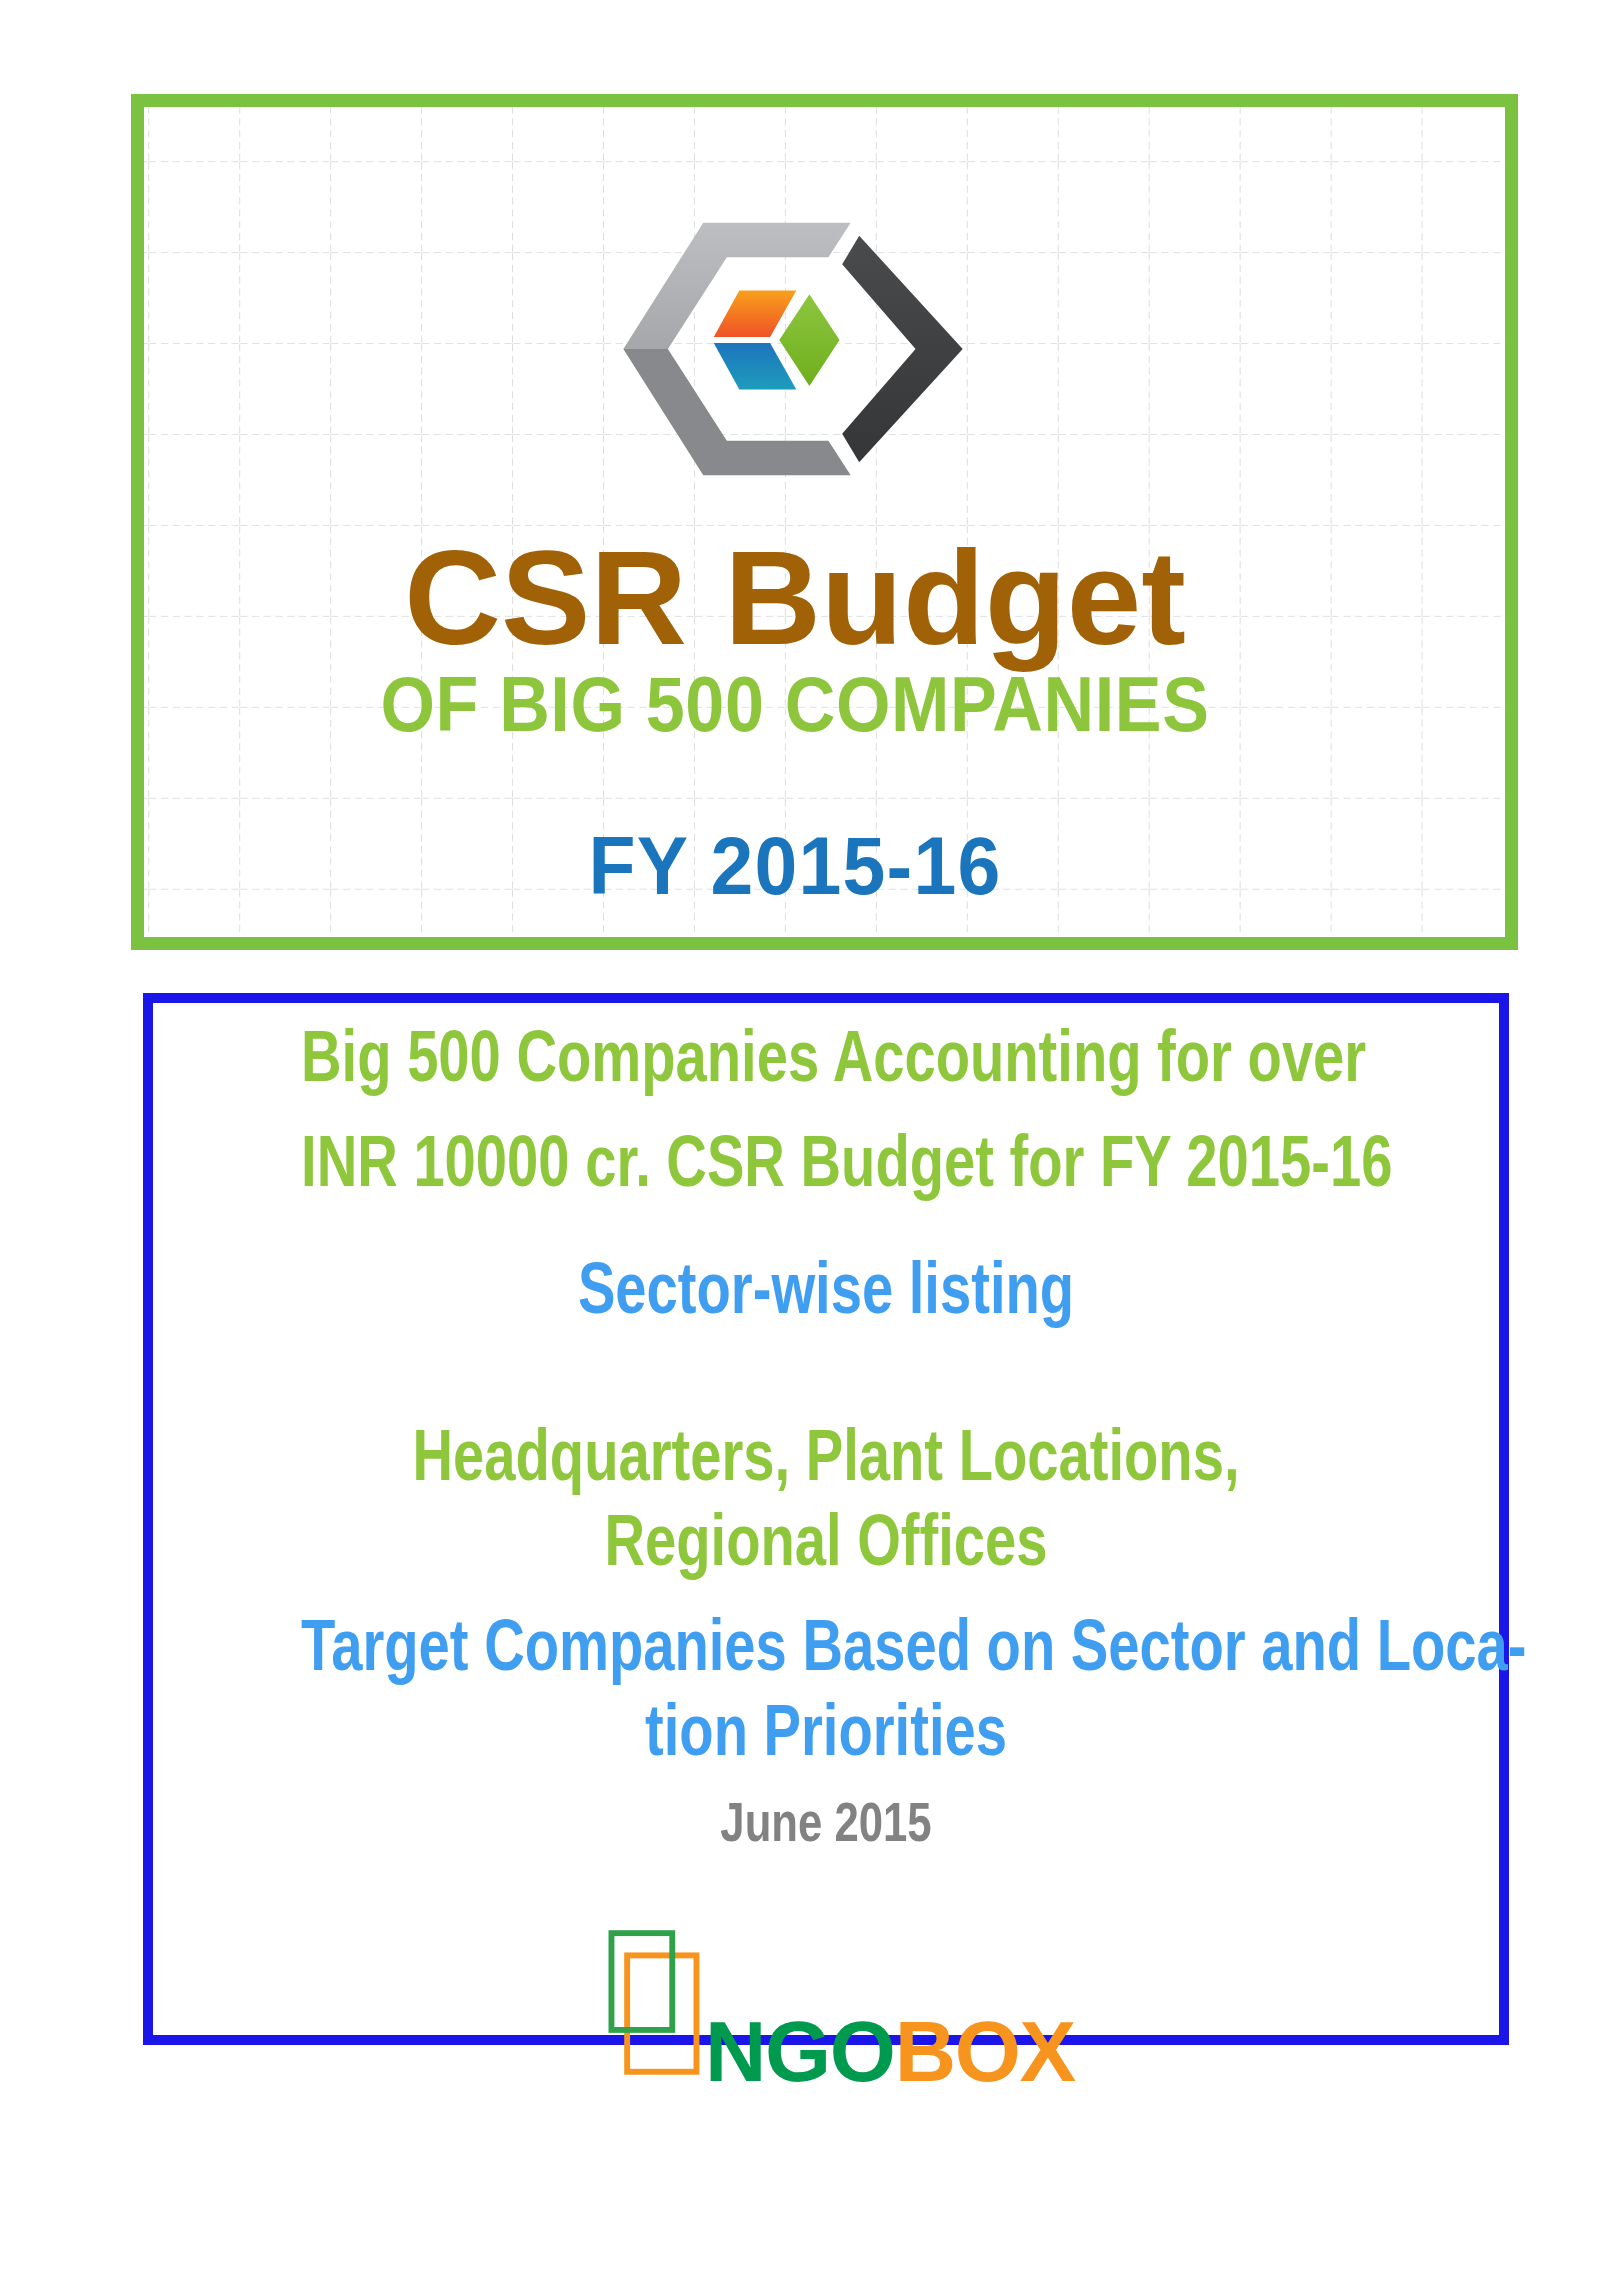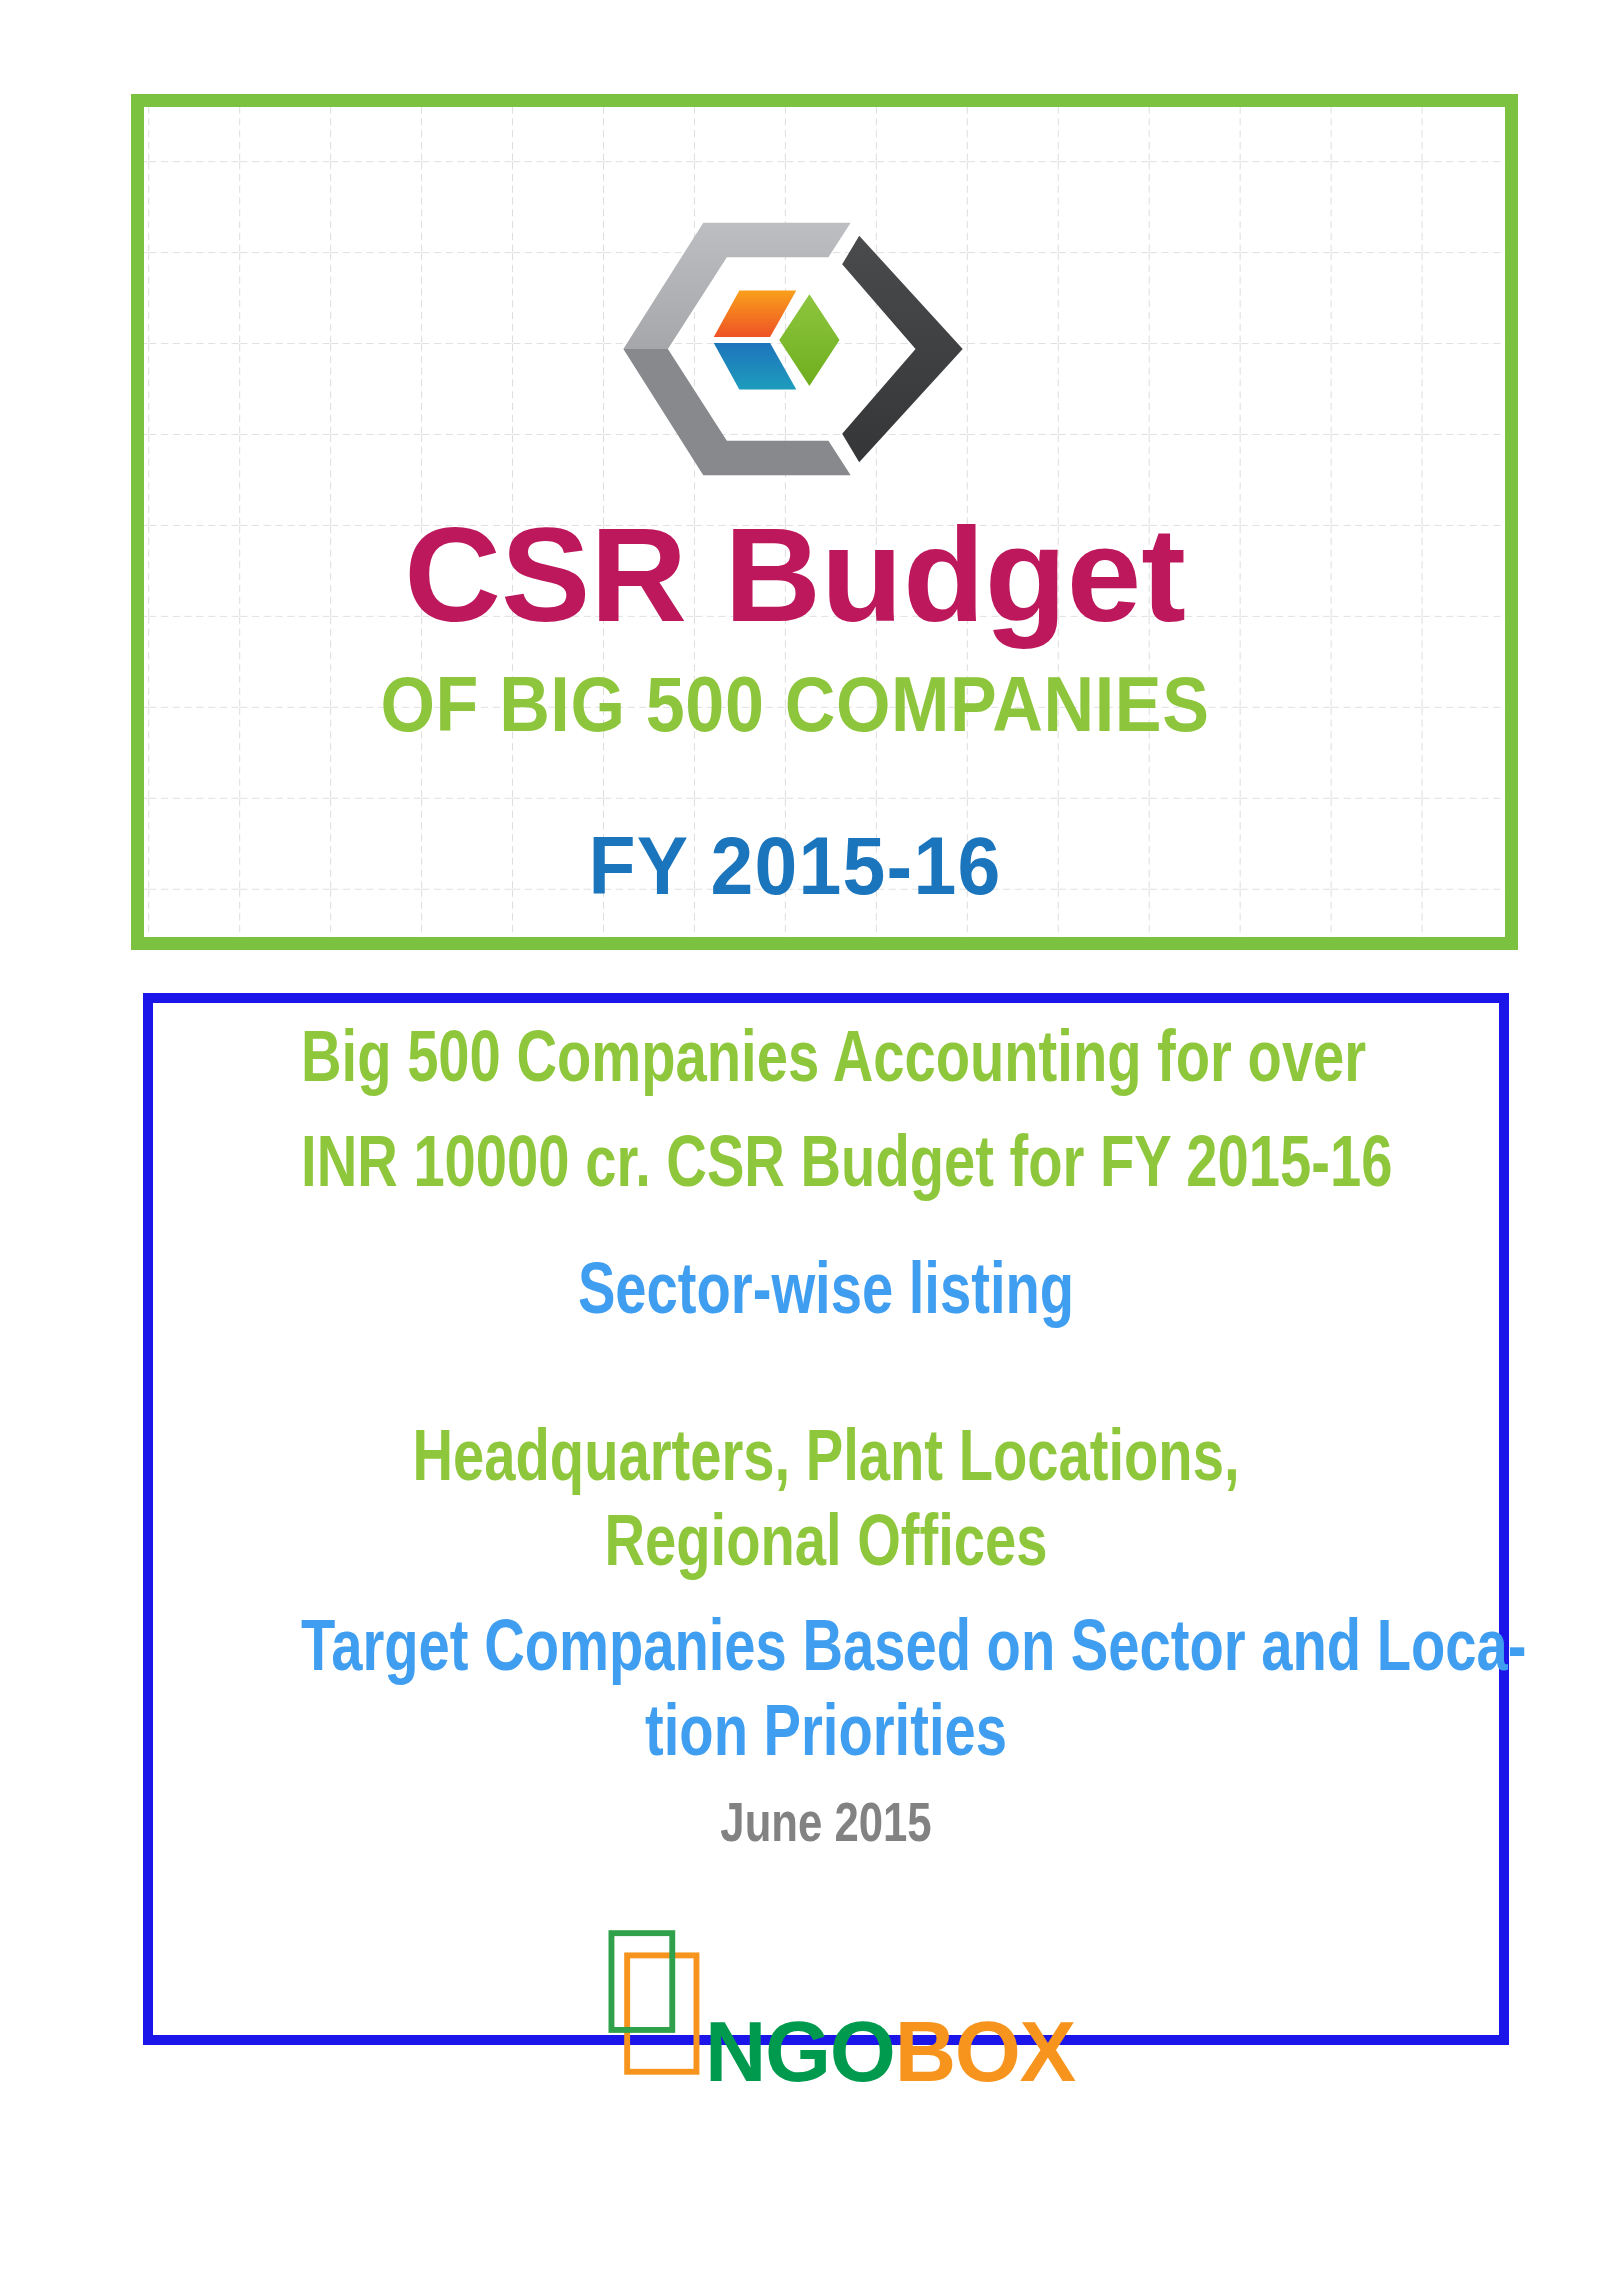--- a/index.html
+++ b/index.html
@@ -10,22 +10,22 @@
   
   .banner{
     position:absolute;left:131px;top:94px;width:1387px;height:856px;
     box-sizing:border-box;border:13px solid #7cc241;background:#ffffff;
   }
   .grid-svg{position:absolute;left:0;top:0;width:100%;height:100%;}
   .banner-inner{position:absolute;left:0;top:0;right:59px;bottom:0;}
   .hex-logo{position:absolute;top:93px;left:50%;transform:translateX(-50%);}
   .banner-line{position:absolute;left:0;right:0;text-align:center;white-space:nowrap;}
   .csr-title{
-    top:391px;font-size:134px;line-height:1.15;font-weight:700;
-    color:#be185d;letter-spacing:0px;
+    top:414px;font-size:134px;line-height:1.15;font-weight:700;
+    color:#a16207;letter-spacing:0px;
   }
   .csr-sub{
     top:553px;font-size:77px;line-height:1.15;font-weight:700;
     color:#8dc63c;transform:scaleX(0.91);transform-origin:center;letter-spacing:0.7px;
   }
   .csr-fy{
     top:713px;font-size:81px;line-height:1.15;font-weight:700;
     color:#1b75bc;transform:scaleX(0.95);transform-origin:center;letter-spacing:1.3px;
   }
   

